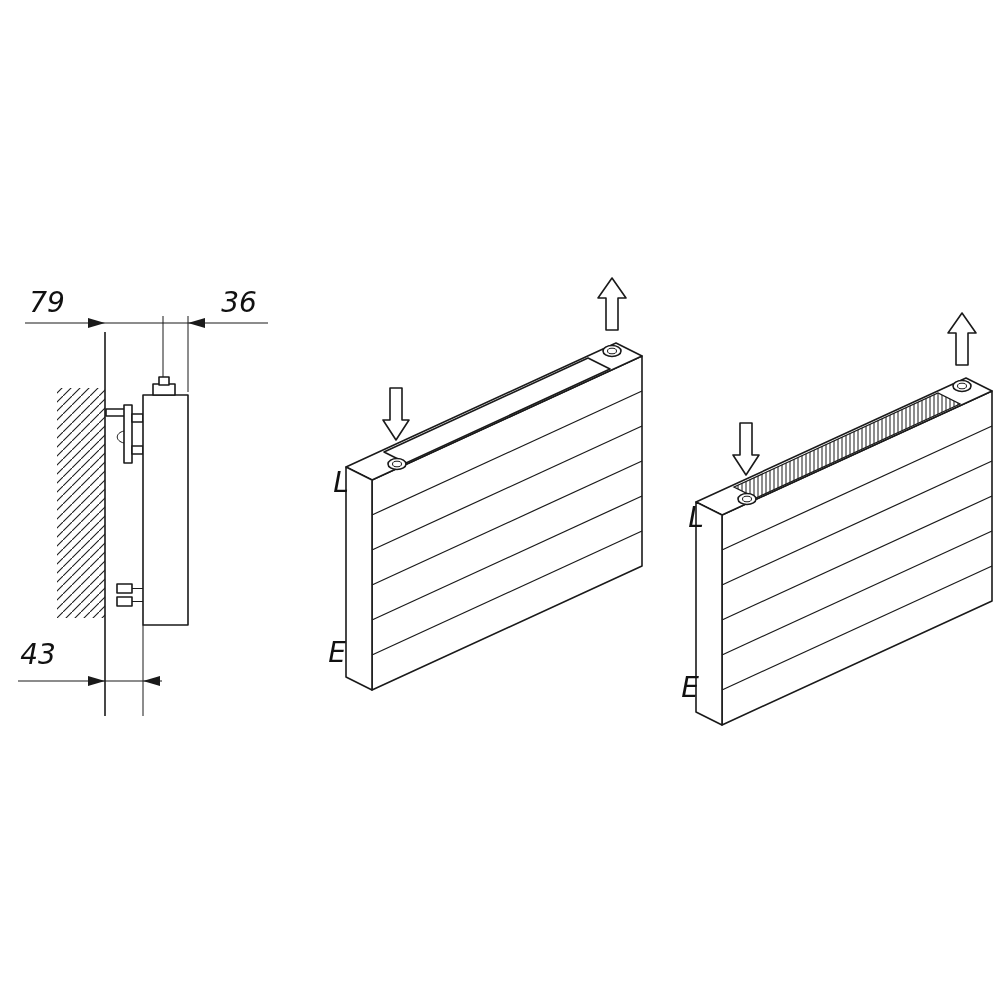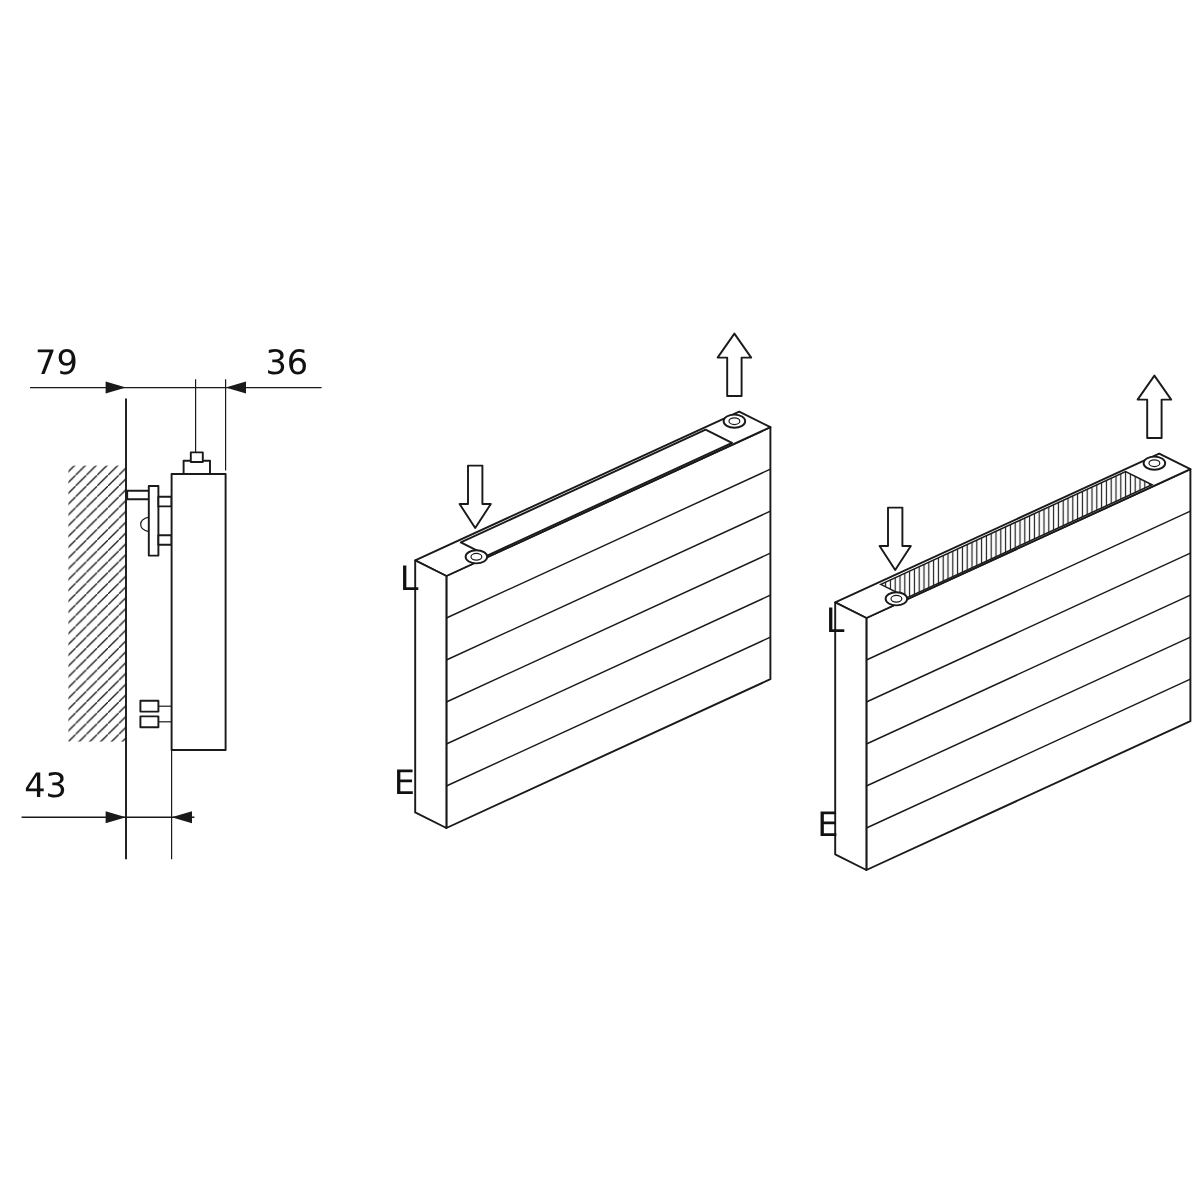--- a/index.html
+++ b/index.html
@@ -1,16 +1,16 @@
 <!DOCTYPE html>
 <html><head>
 <meta charset="utf-8">
 <style>
   html,body{margin:0;padding:0;background:#ffffff;}
-  .page{width:1000px;height:1000px;background:#ffffff;position:relative;overflow:hidden;}
+  .page{width:1000px;height:1000px;background:#ffffff;position:relative;overflow:hidden;font-style:italic;}
   svg{display:block;}
   text{font-family:"DejaVu Sans", sans-serif;fill:#111111;}
   .dim-label{font-size:28px;}
   .port-label{font-size:28px;}
   .outline{fill:#ffffff;stroke:#1a1a1a;stroke-width:1.6;stroke-linejoin:round;}
   .thin{stroke:#1a1a1a;stroke-width:1;fill:none;}
   .dim{stroke:#1a1a1a;stroke-width:1.2;fill:none;}
   .slat{stroke:#1a1a1a;stroke-width:1.2;}
   .arrowhead{fill:#1a1a1a;stroke:none;}
   .flow-arrow{fill:#ffffff;stroke:#1a1a1a;stroke-width:1.6;stroke-linejoin:round;}

